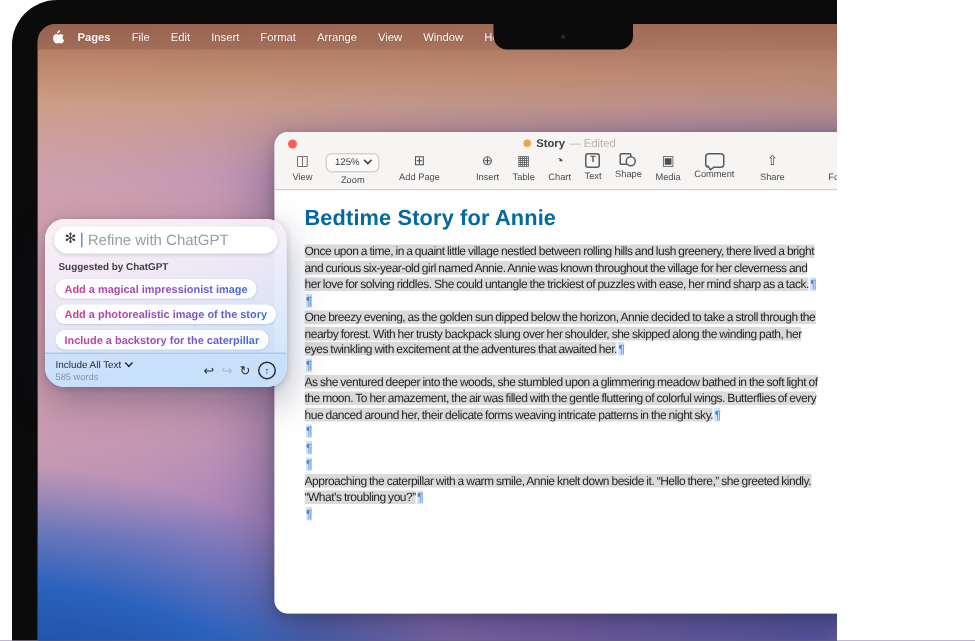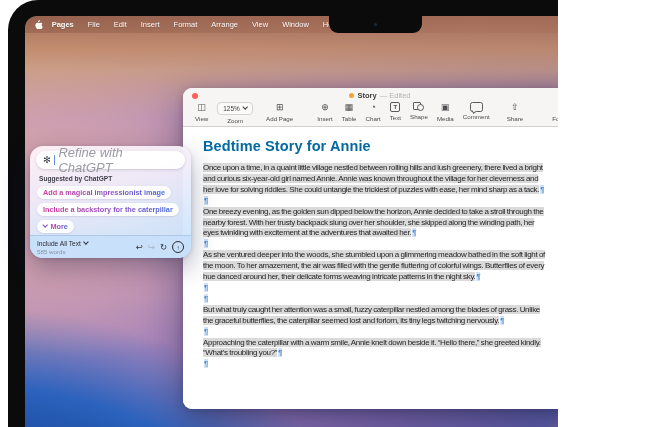--- a/index.html
+++ b/index.html
@@ -69,21 +69,21 @@
   .pq{color:#4f87cc;background:#cfe2f7;margin-left:1px;}
   p.gap{margin:0;font-size:8px;line-height:10.9px;}
 
   
   .gptpanel{position:absolute;left:30px;top:146px;width:161px;height:112px;border-radius:13px;z-index:5;overflow:hidden;
     background:linear-gradient(168deg, rgba(253,242,246,0.97) 0%, rgba(240,236,250,0.95) 38%, rgba(215,232,252,0.95) 72%, rgba(200,227,252,0.97) 100%);
     box-shadow:0 10px 26px rgba(20,30,70,.35), 0 1px 4px rgba(20,30,70,.18);}
   .inputpill{margin:5px 6px 0 6px;height:18px;border-radius:9.5px;background:rgba(255,255,255,.96);display:flex;align-items:center;gap:3px;padding:0 7px;box-shadow:0 1px 2.5px rgba(40,40,80,.18);}
   .gptlogo{font-size:9.5px;color:#3c3c42;line-height:1;}
   .caret{width:1.5px;height:9.5px;background:#5a8edc;border-radius:1px;}
-  .ph{font-size:13px;color:#9b9ba3;font-style:italic;}
+  .ph{font-size:10px;color:#9b9ba3;}
   .sglabel{margin:6px 0 3.5px 9px;font-size:6.6px;font-weight:700;color:#3f3f48;}
   .pill{margin:0 0 3.5px 7px;width:max-content;padding:2px 6px 2.5px 6px;border-radius:9px;background:rgba(255,255,255,.9);
     box-shadow:0 0.5px 1.5px rgba(60,60,120,.20);display:flex;align-items:center;gap:3px;cursor:default;}
   .pill .ptxt{font-size:7.3px;font-weight:700;background:linear-gradient(90deg,#cf3a96 0%, #8a4bc8 55%, #3f6ad8 100%);
     -webkit-background-clip:text;background-clip:text;color:transparent;white-space:nowrap;}
   .chev{display:inline-block;width:3.4px;height:3.4px;border-right:1.2px solid currentColor;border-bottom:1.2px solid currentColor;transform:rotate(45deg);margin-top:-2px;}
   .morepill .chev{color:#8a4bc8;}
   .gfooter{position:absolute;left:0;right:0;bottom:0;height:23px;background:rgba(199,224,250,.93);border-top:1px solid rgba(110,140,180,.28);
     display:flex;align-items:center;padding:0 7px;box-sizing:border-box;}
   .inccol{display:flex;flex-direction:column;gap:1px;}
@@ -200,21 +200,20 @@
       <div class="doctext">
         <h1>Bedtime Story for Annie</h1>
         <div id="paragraphs">
             <p class="dline"><span class="hl">Once upon a time, in a quaint little village nestled between rolling hills and lush greenery, there lived a bright and curious six-year-old girl named Annie. Annie was known throughout the village for her cleverness and her love for solving riddles. She could untangle the trickiest of puzzles with ease, her mind sharp as a tack.</span><span class="pq">¶</span></p>
             <p class="gap"><span class="pq">¶</span></p>
             <p class="dline"><span class="hl">One breezy evening, as the golden sun dipped below the horizon, Annie decided to take a stroll through the nearby forest. With her trusty backpack slung over her shoulder, she skipped along the winding path, her eyes twinkling with excitement at the adventures that awaited her.</span><span class="pq">¶</span></p>
             <p class="gap"><span class="pq">¶</span></p>
             <p class="dline"><span class="hl">As she ventured deeper into the woods, she stumbled upon a glimmering meadow bathed in the soft light of the moon. To her amazement, the air was filled with the gentle fluttering of colorful wings. Butterflies of every hue danced around her, their delicate forms weaving intricate patterns in the night sky.</span><span class="pq">¶</span></p>
             <p class="gap"><span class="pq">¶</span></p>
             <p class="gap"><span class="pq">¶</span></p>
-            <p class="dline"><span class="hl">But what truly caught her attention was a small, fuzzy caterpillar nestled among the blades of grass. Unlike the graceful butterflies, the caterpillar seemed lost and forlorn, its tiny legs twitching nervously.</span><span class="pq">¶</span></p>
             <p class="gap"><span class="pq">¶</span></p>
             <p class="dline"><span class="hl">Approaching the caterpillar with a warm smile, Annie knelt down beside it. “Hello there,” she greeted kindly. “What’s troubling you?”</span><span class="pq">¶</span></p>
             <p class="gap"><span class="pq">¶</span></p>
           </div>
       </div>
       <div class="scrollstrip"></div>
     </div>
   </div>
 
   <div class="gptpanel">
@@ -222,20 +221,23 @@
       <span class="gptlogo">✻</span>
       <span class="caret"></span>
       <span class="ph">Refine with ChatGPT</span>
     </div>
     <div class="sglabel">Suggested by ChatGPT</div>
     <div id="pills">
         <div class="pill">
           <span class="ptxt">Add a magical impressionist image</span>
         </div>
         <div class="pill">
+          <span class="ptxt">Add a photorealistic image of the story</span>
+        </div>
+        <div class="pill">
           <span class="ptxt">Include a backstory for the caterpillar</span>
         </div>
       </div>
     <div class="pill morepill">
       <span class="chev"></span>
       <span class="ptxt">More</span>
     </div>
     <div class="gfooter">
       <div class="inccol">
         <div class="incrow">

